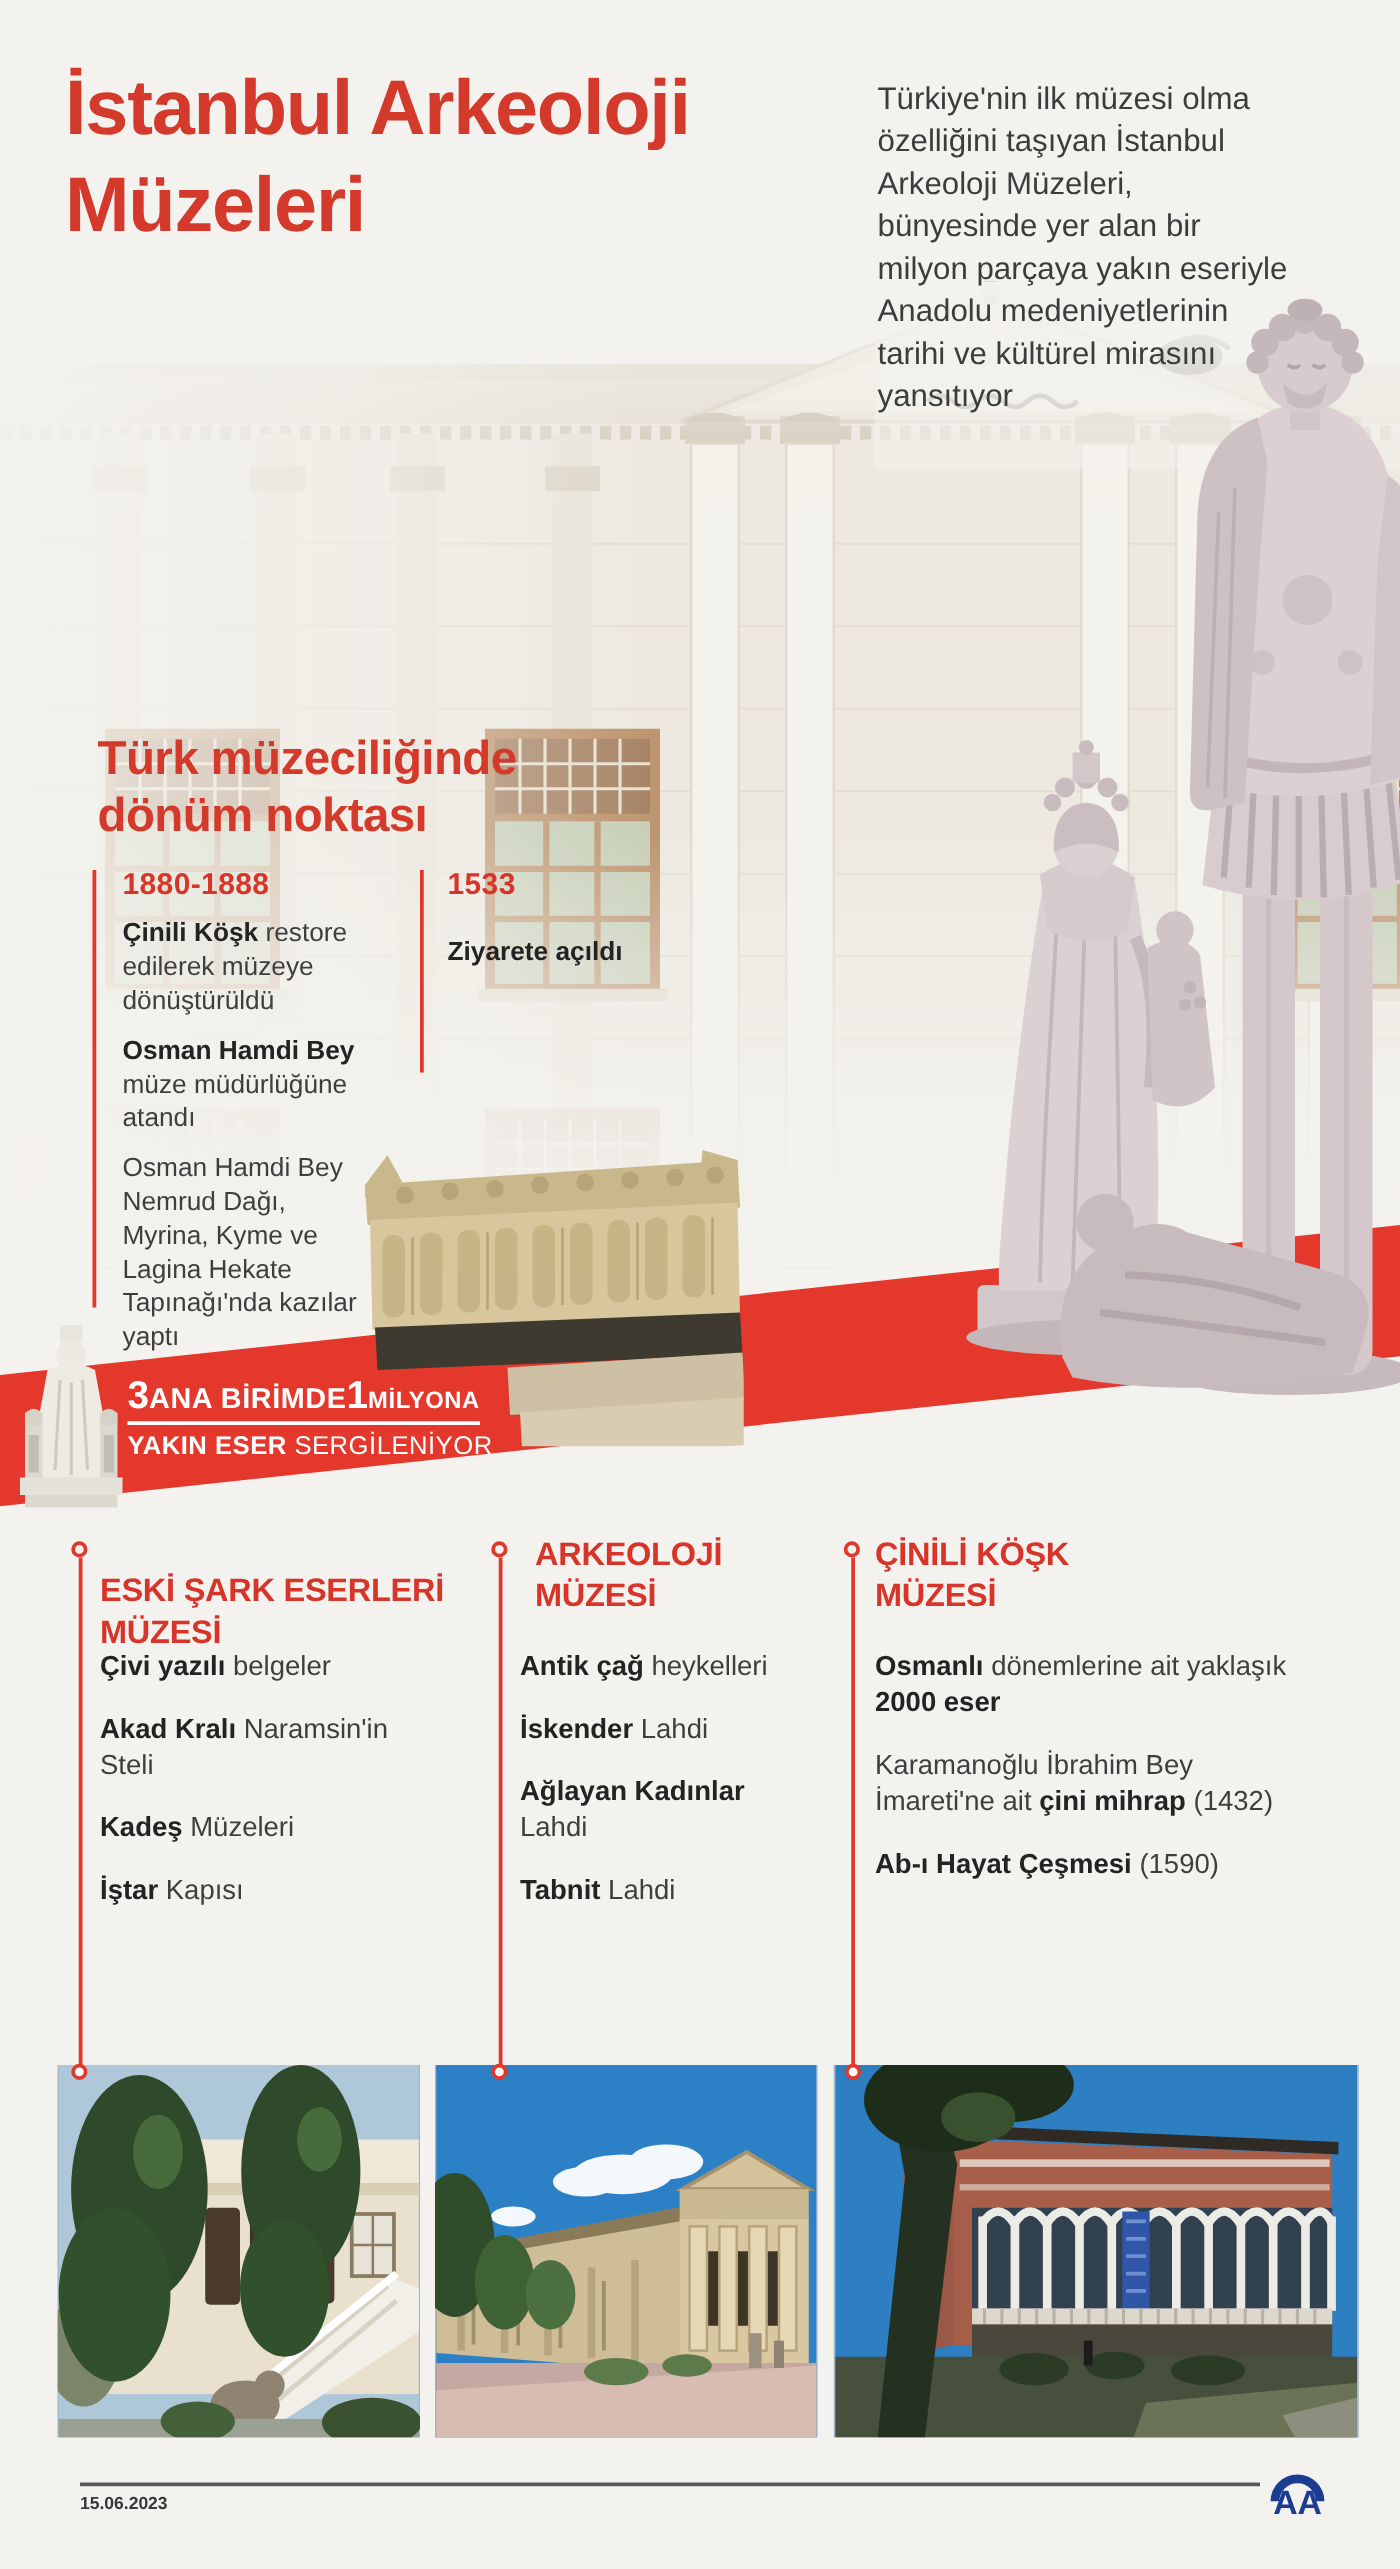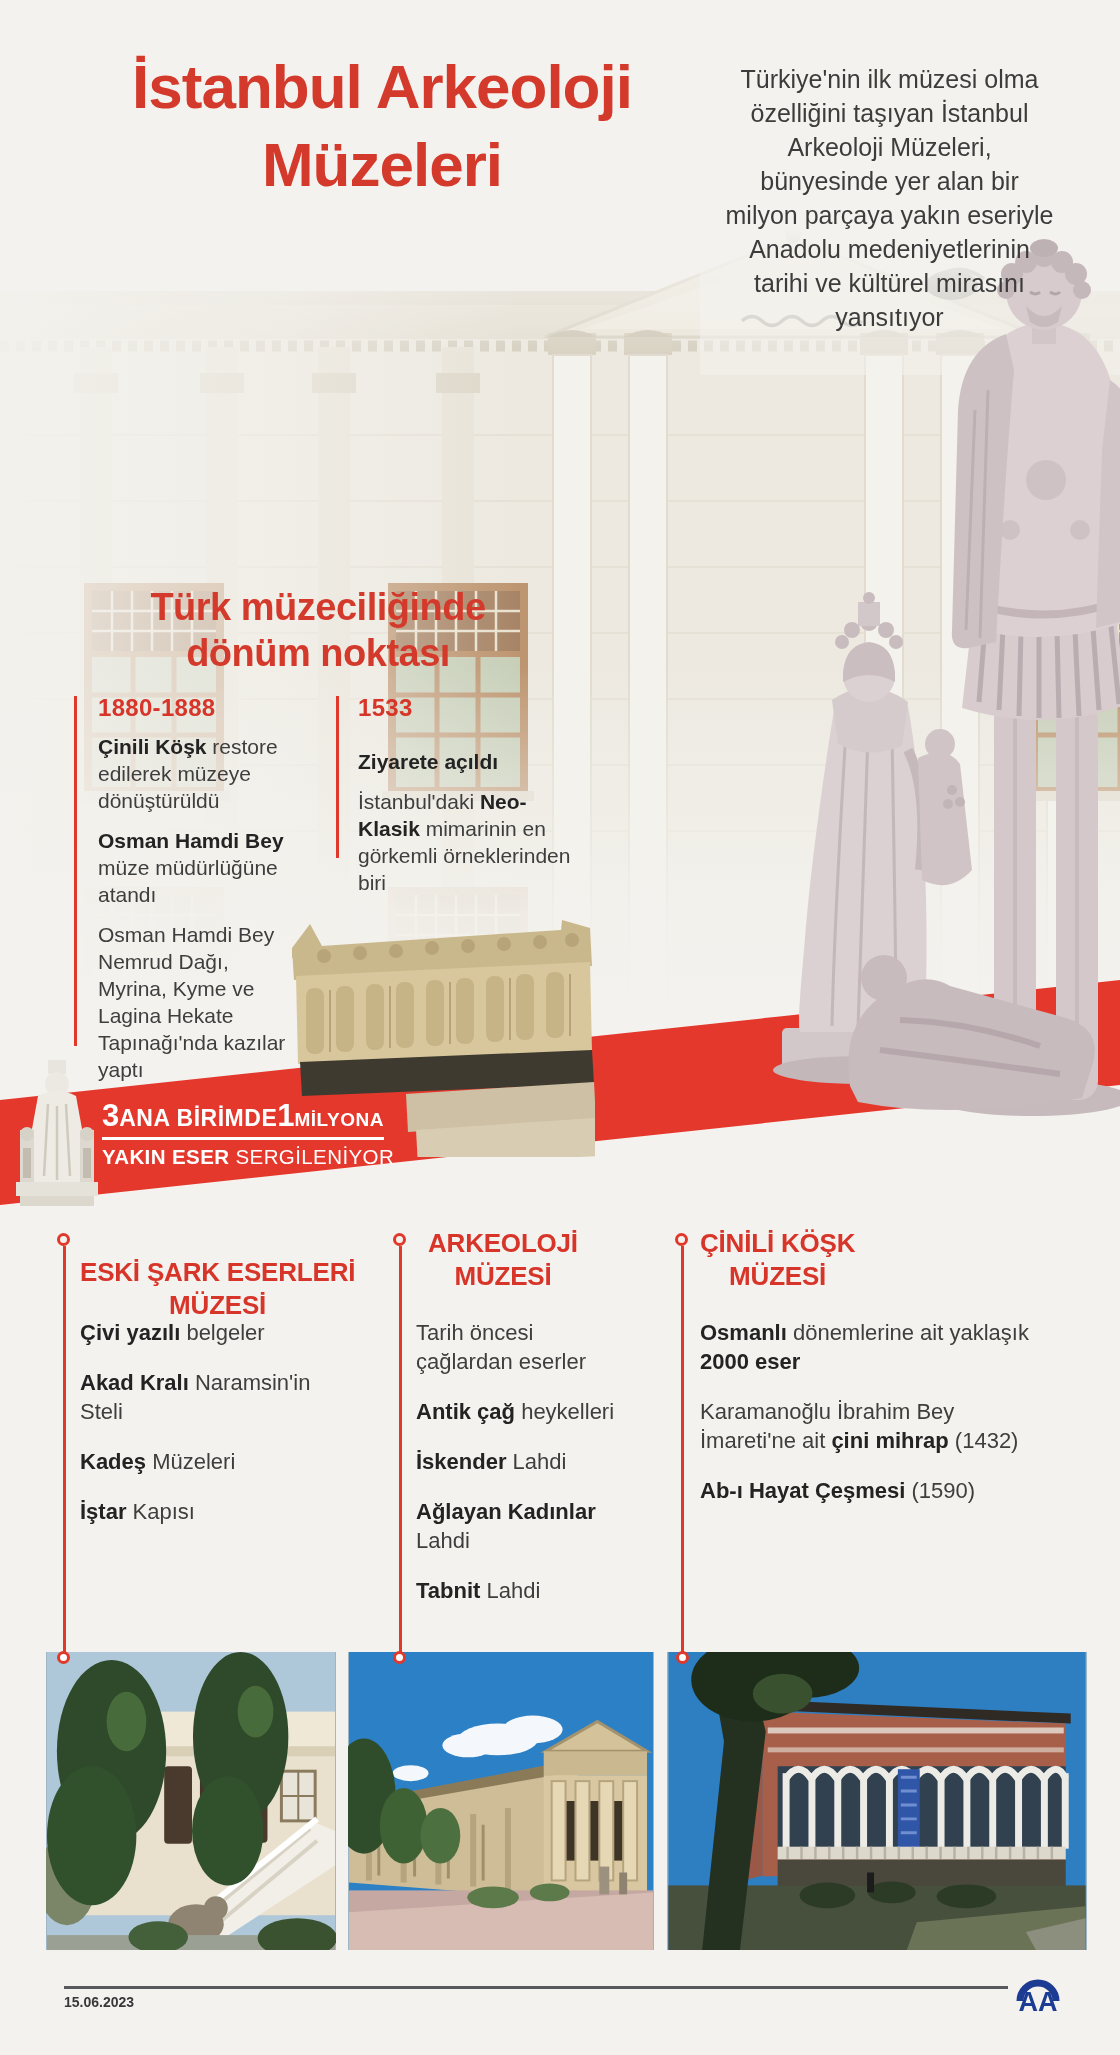--- a/index.html
+++ b/index.html
@@ -3,21 +3,21 @@
 <meta charset="utf-8">
 <style>
   html,body{margin:0;padding:0;}
   .poster{
     position:relative; width:1120px; height:2055px;
     background:#f4f2ee; overflow:hidden;
     font-family:"Liberation Sans","DejaVu Sans",sans-serif;
     color:#3e3e3e;
   }
   .abs{position:absolute;}
-  .pre{white-space:pre-line;text-align:center;}
+  .pre{white-space:pre-line;}
   .b{font-weight:700;color:#232323;}
 
   .title{
     left:52px; top:48px; width:660px;
     font-size:62px; line-height:1.26; font-weight:800;
     color:#d43a2b; letter-spacing:-1px;
   }
   .intro{
     left:702px; top:62px; width:375px;
     font-size:25px; line-height:34px; color:#3c3c3c;
@@ -283,21 +283,20 @@
   <div class="abs tl-body" style="left:98px;top:733px;width:205px;">
     <p><span class="b">Çinili Köşk</span><span> restore edilerek müzeye dönüştürüldü</span></p>
     <p><span class="b">Osman Hamdi Bey</span><span> müze müdürlüğüne atandı</span></p>
     <p><span>Osman Hamdi Bey Nemrud Dağı, Myrina, Kyme ve Lagina Hekate Tapınağı'nda kazılar yaptı</span></p>
   </div>
 
   <div class="abs vline" style="left:336px;top:696px;height:162px;"></div>
   <h3 class="abs tl-date" style="left:358px;top:694px;">1533</h3>
   <div class="abs tl-body" style="left:358px;top:748px;width:230px;">
     <p><span class="b">Ziyarete açıldı</span></p>
-    <p><span>İstanbul'daki </span><span class="b">Neo-Klasik</span><span> mimarinin en görkemli örneklerinden biri</span></p>
   </div>
 
   <div class="abs conn" style="left:63px;top:1246px;height:406px;"></div>
   <div class="abs conn" style="left:399px;top:1246px;height:406px;"></div>
   <div class="abs conn" style="left:681px;top:1246px;height:406px;"></div>
   <div class="abs node" style="left:57px;top:1233px;"></div>
   <div class="abs node" style="left:393px;top:1233px;"></div>
   <div class="abs node" style="left:675px;top:1233px;"></div>
 
   <h3 class="abs mus-header pre" style="left:80px;top:1227px;margin-top:29px;">ESKİ ŞARK ESERLERİ
@@ -305,21 +304,20 @@
   <div class="abs mus-items" style="left:80px;top:1318px;width:272px;">
     <p><span class="b">Çivi yazılı</span><span> belgeler</span></p>
     <p><span class="b">Akad Kralı</span><span> Naramsin'in Steli</span></p>
     <p><span class="b">Kadeş</span><span> Müzeleri</span></p>
     <p><span class="b">İştar</span><span> Kapısı</span></p>
   </div>
 
   <h3 class="abs mus-header pre" style="left:428px;top:1227px;">ARKEOLOJİ
 MÜZESİ</h3>
   <div class="abs mus-items" style="left:416px;top:1318px;width:200px;">
-    <p><span>Tarih öncesi çağlardan eserler</span></p>
     <p><span class="b">Antik çağ</span><span> heykelleri</span></p>
     <p><span class="b">İskender</span><span> Lahdi</span></p>
     <p><span class="b">Ağlayan Kadınlar</span><span> Lahdi</span></p>
     <p><span class="b">Tabnit</span><span> Lahdi</span></p>
   </div>
 
   <h3 class="abs mus-header pre" style="left:700px;top:1227px;">ÇİNİLİ KÖŞK
 MÜZESİ</h3>
   <div class="abs mus-items" style="left:700px;top:1318px;width:345px;">
     <p><span class="b">Osmanlı</span><span> dönemlerine ait yaklaşık </span><span class="b">2000 eser</span></p>

